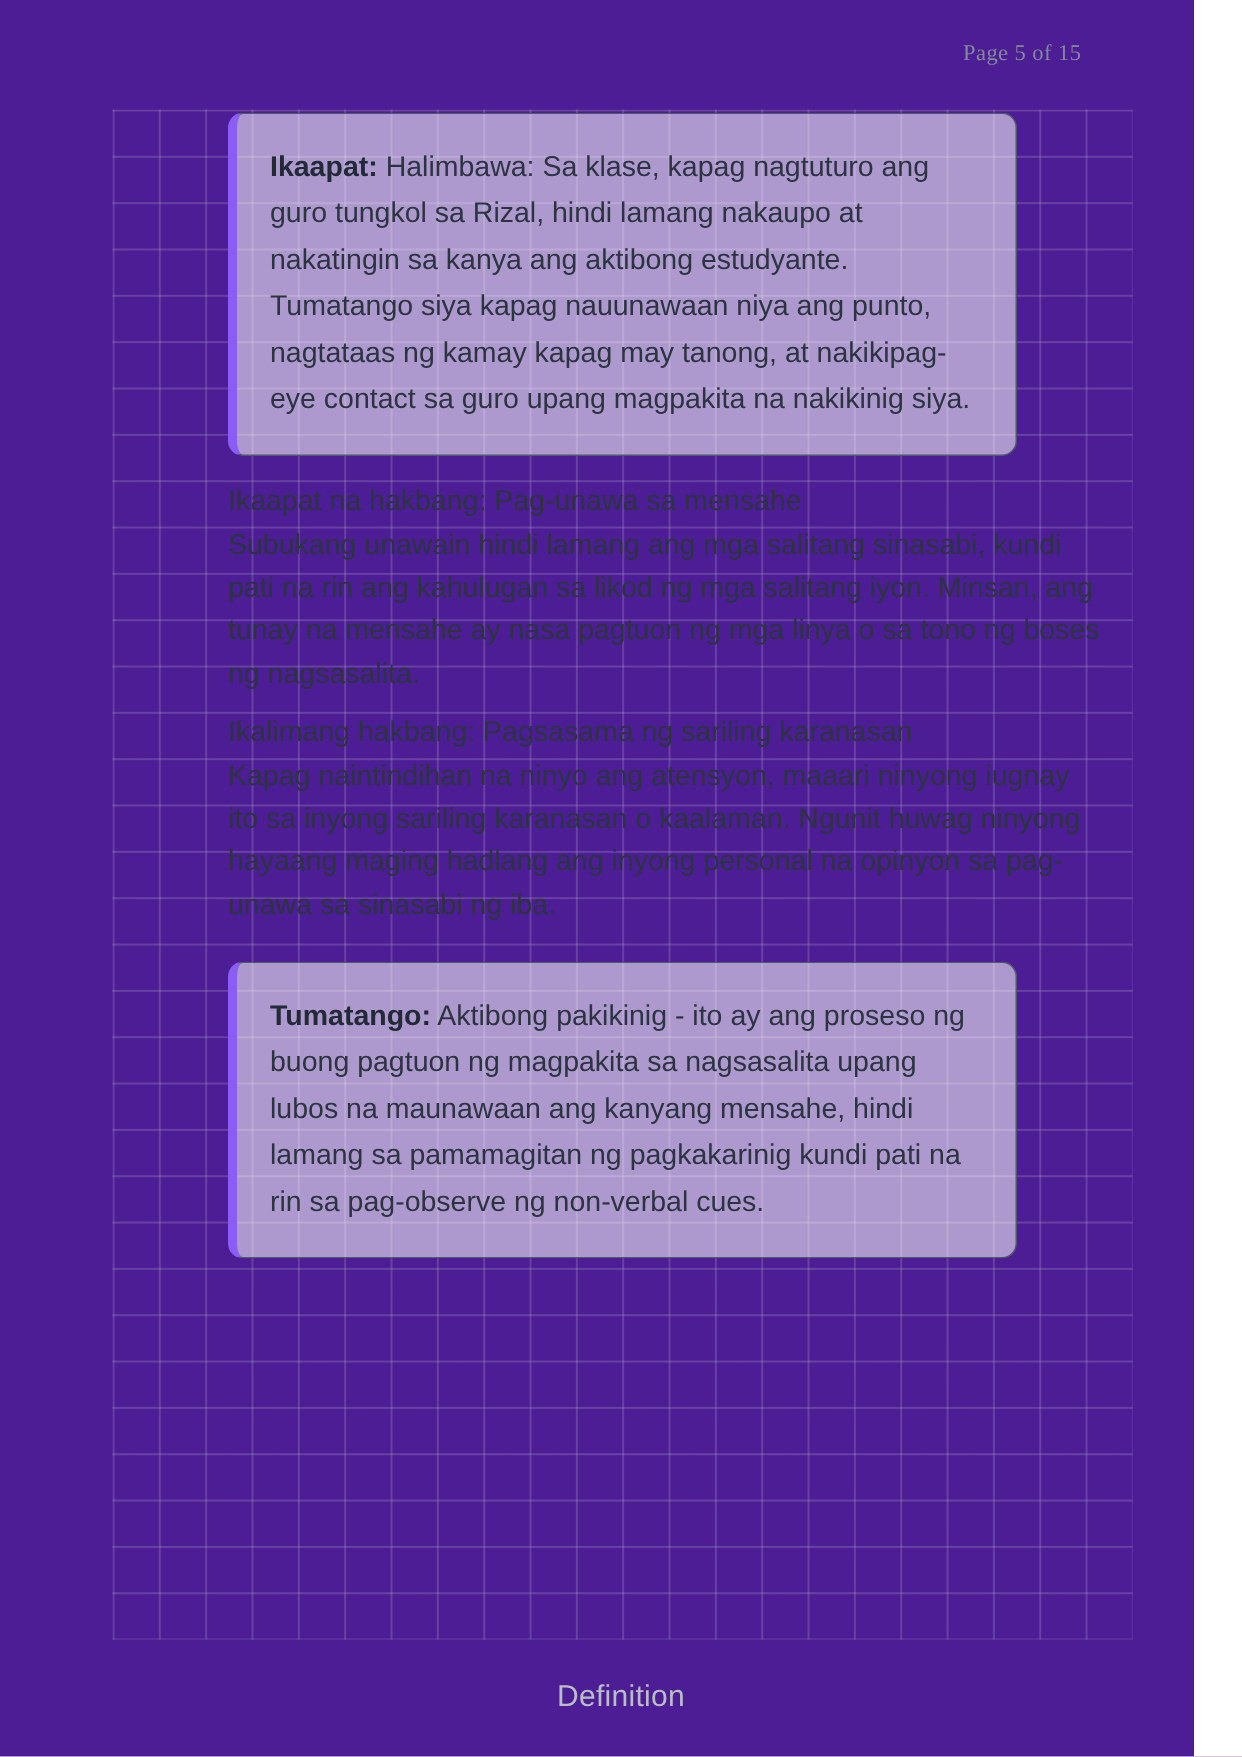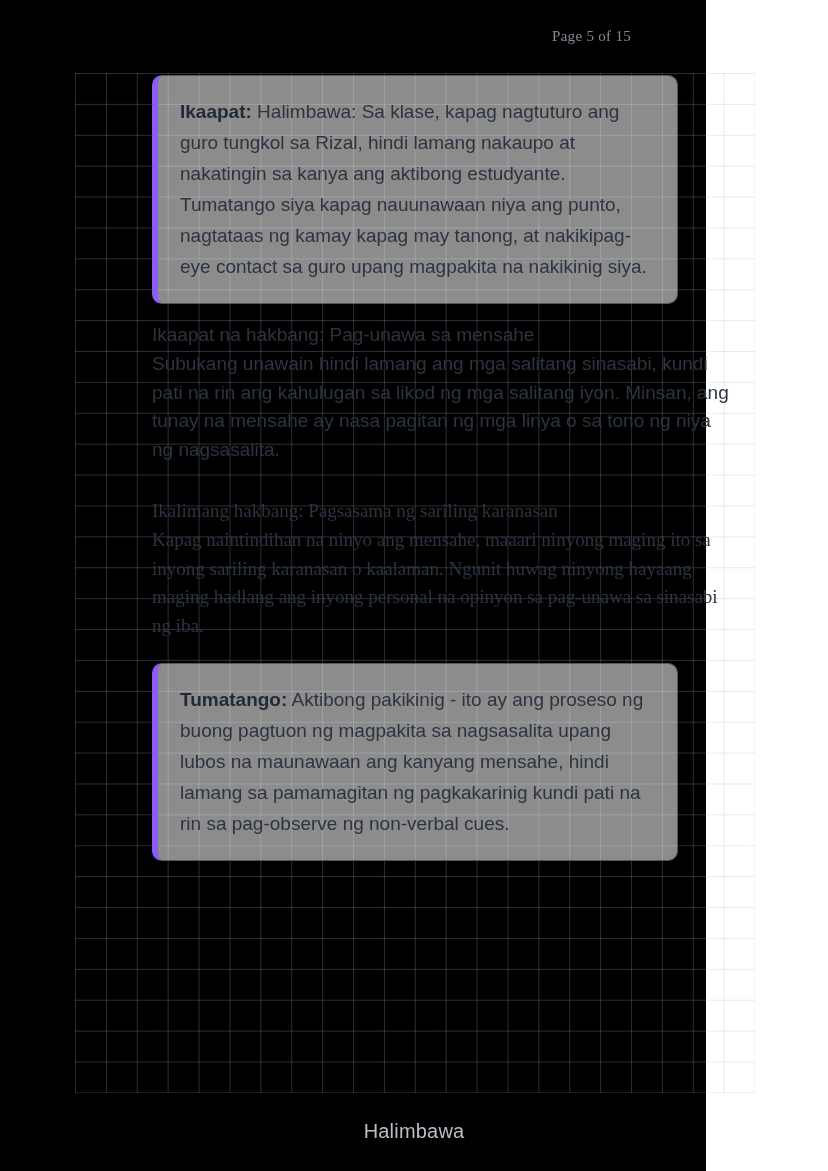--- a/index.html
+++ b/index.html
@@ -8,23 +8,23 @@
     width: 828px;
     height: 1171px;
     background: #ffffff;
     font-family: "Liberation Sans", sans-serif;
     overflow: hidden;
     position: relative;
   }
 
   .page {
     position: relative;
-    width: 706px;
+    width: 796px;
     height: 1171px;
-    background: #000000;
+    background: #4c1d95;
   }
 
   .page-indicator {
     position: absolute;
     top: 28px;
     right: 75px;
     font-family: "Liberation Serif", serif;
     font-size: 15px;
     color: #828a9a;
     letter-spacing: 0.3px;
@@ -63,21 +63,21 @@
   .callout .label { font-weight: bold; color: #212a36; }
 
   .paragraph {
     width: 585px;
     font-size: 19px;
     line-height: 28.8px;
     color: #2b3440;
   }
 
   .para-1 { margin-top: 17px; }
-  .para-2 { margin-top: 32px; font-family: Liberation Serif, serif; }
+  .para-2 { margin-top: 10px; }
   .definition-callout { margin-top: 22px; }
 
   .footer {
     position: absolute;
     top: 1120px;
     left: 0;
     width: 828px;
     text-align: center;
   }
   .footer-brand {
@@ -96,32 +96,32 @@
 
   <div class="grid-paper">
     <div class="content">
 
       <div class="callout example-callout">
         <span class="label">Ikaapat:</span><span> Halimbawa: Sa klase, kapag nagtuturo ang guro tungkol sa Rizal, hindi lamang nakaupo at nakatingin sa kanya ang aktibong estudyante. Tumatango siya kapag nauunawaan niya ang punto, nagtataas ng kamay kapag may tanong, at nakikipag-eye contact sa guro upang magpakita na nakikinig siya.</span>
       </div>
 
       <div class="paragraph para-1">
         <div>Ikaapat na hakbang: Pag-unawa sa mensahe</div>
-        <div>Subukang unawain hindi lamang ang mga salitang sinasabi, kundi pati na rin ang kahulugan sa likod ng mga salitang iyon. Minsan, ang tunay na mensahe ay nasa pagitan ng mga linya o sa tono ng niya ng nagsasalita.</div>
+        <div>Subukang unawain hindi lamang ang mga salitang sinasabi, kundi pati na rin ang kahulugan sa likod ng mga salitang iyon. Minsan, ang tunay na mensahe ay nasa pagtuon ng mga linya o sa tono ng boses ng nagsasalita.</div>
       </div>
 
       <div class="paragraph para-2">
         <div>Ikalimang hakbang: Pagsasama ng sariling karanasan</div>
-        <div>Kapag naintindihan na ninyo ang mensahe, maaari ninyong maging ito sa inyong sariling karanasan o kaalaman. Ngunit huwag ninyong hayaang maging hadlang ang inyong personal na opinyon sa pag-unawa sa sinasabi ng iba.</div>
+        <div>Kapag naintindihan na ninyo ang atensyon, maaari ninyong iugnay ito sa inyong sariling karanasan o kaalaman. Ngunit huwag ninyong hayaang maging hadlang ang inyong personal na opinyon sa pag-unawa sa sinasabi ng iba.</div>
       </div>
 
       <div class="callout definition-callout">
         <span class="label">Tumatango:</span><span> Aktibong pakikinig - ito ay ang proseso ng buong pagtuon ng magpakita sa nagsasalita upang lubos na maunawaan ang kanyang mensahe, hindi lamang sa pamamagitan ng pagkakarinig kundi pati na rin sa pag-observe ng non-verbal cues.</span>
       </div>
 
     </div>
   </div>
 
   <div class="footer">
-    <span class="footer-brand">Halimbawa</span>
+    <span class="footer-brand">Definition</span>
   </div>
 
 </div>
 
 </body></html>

